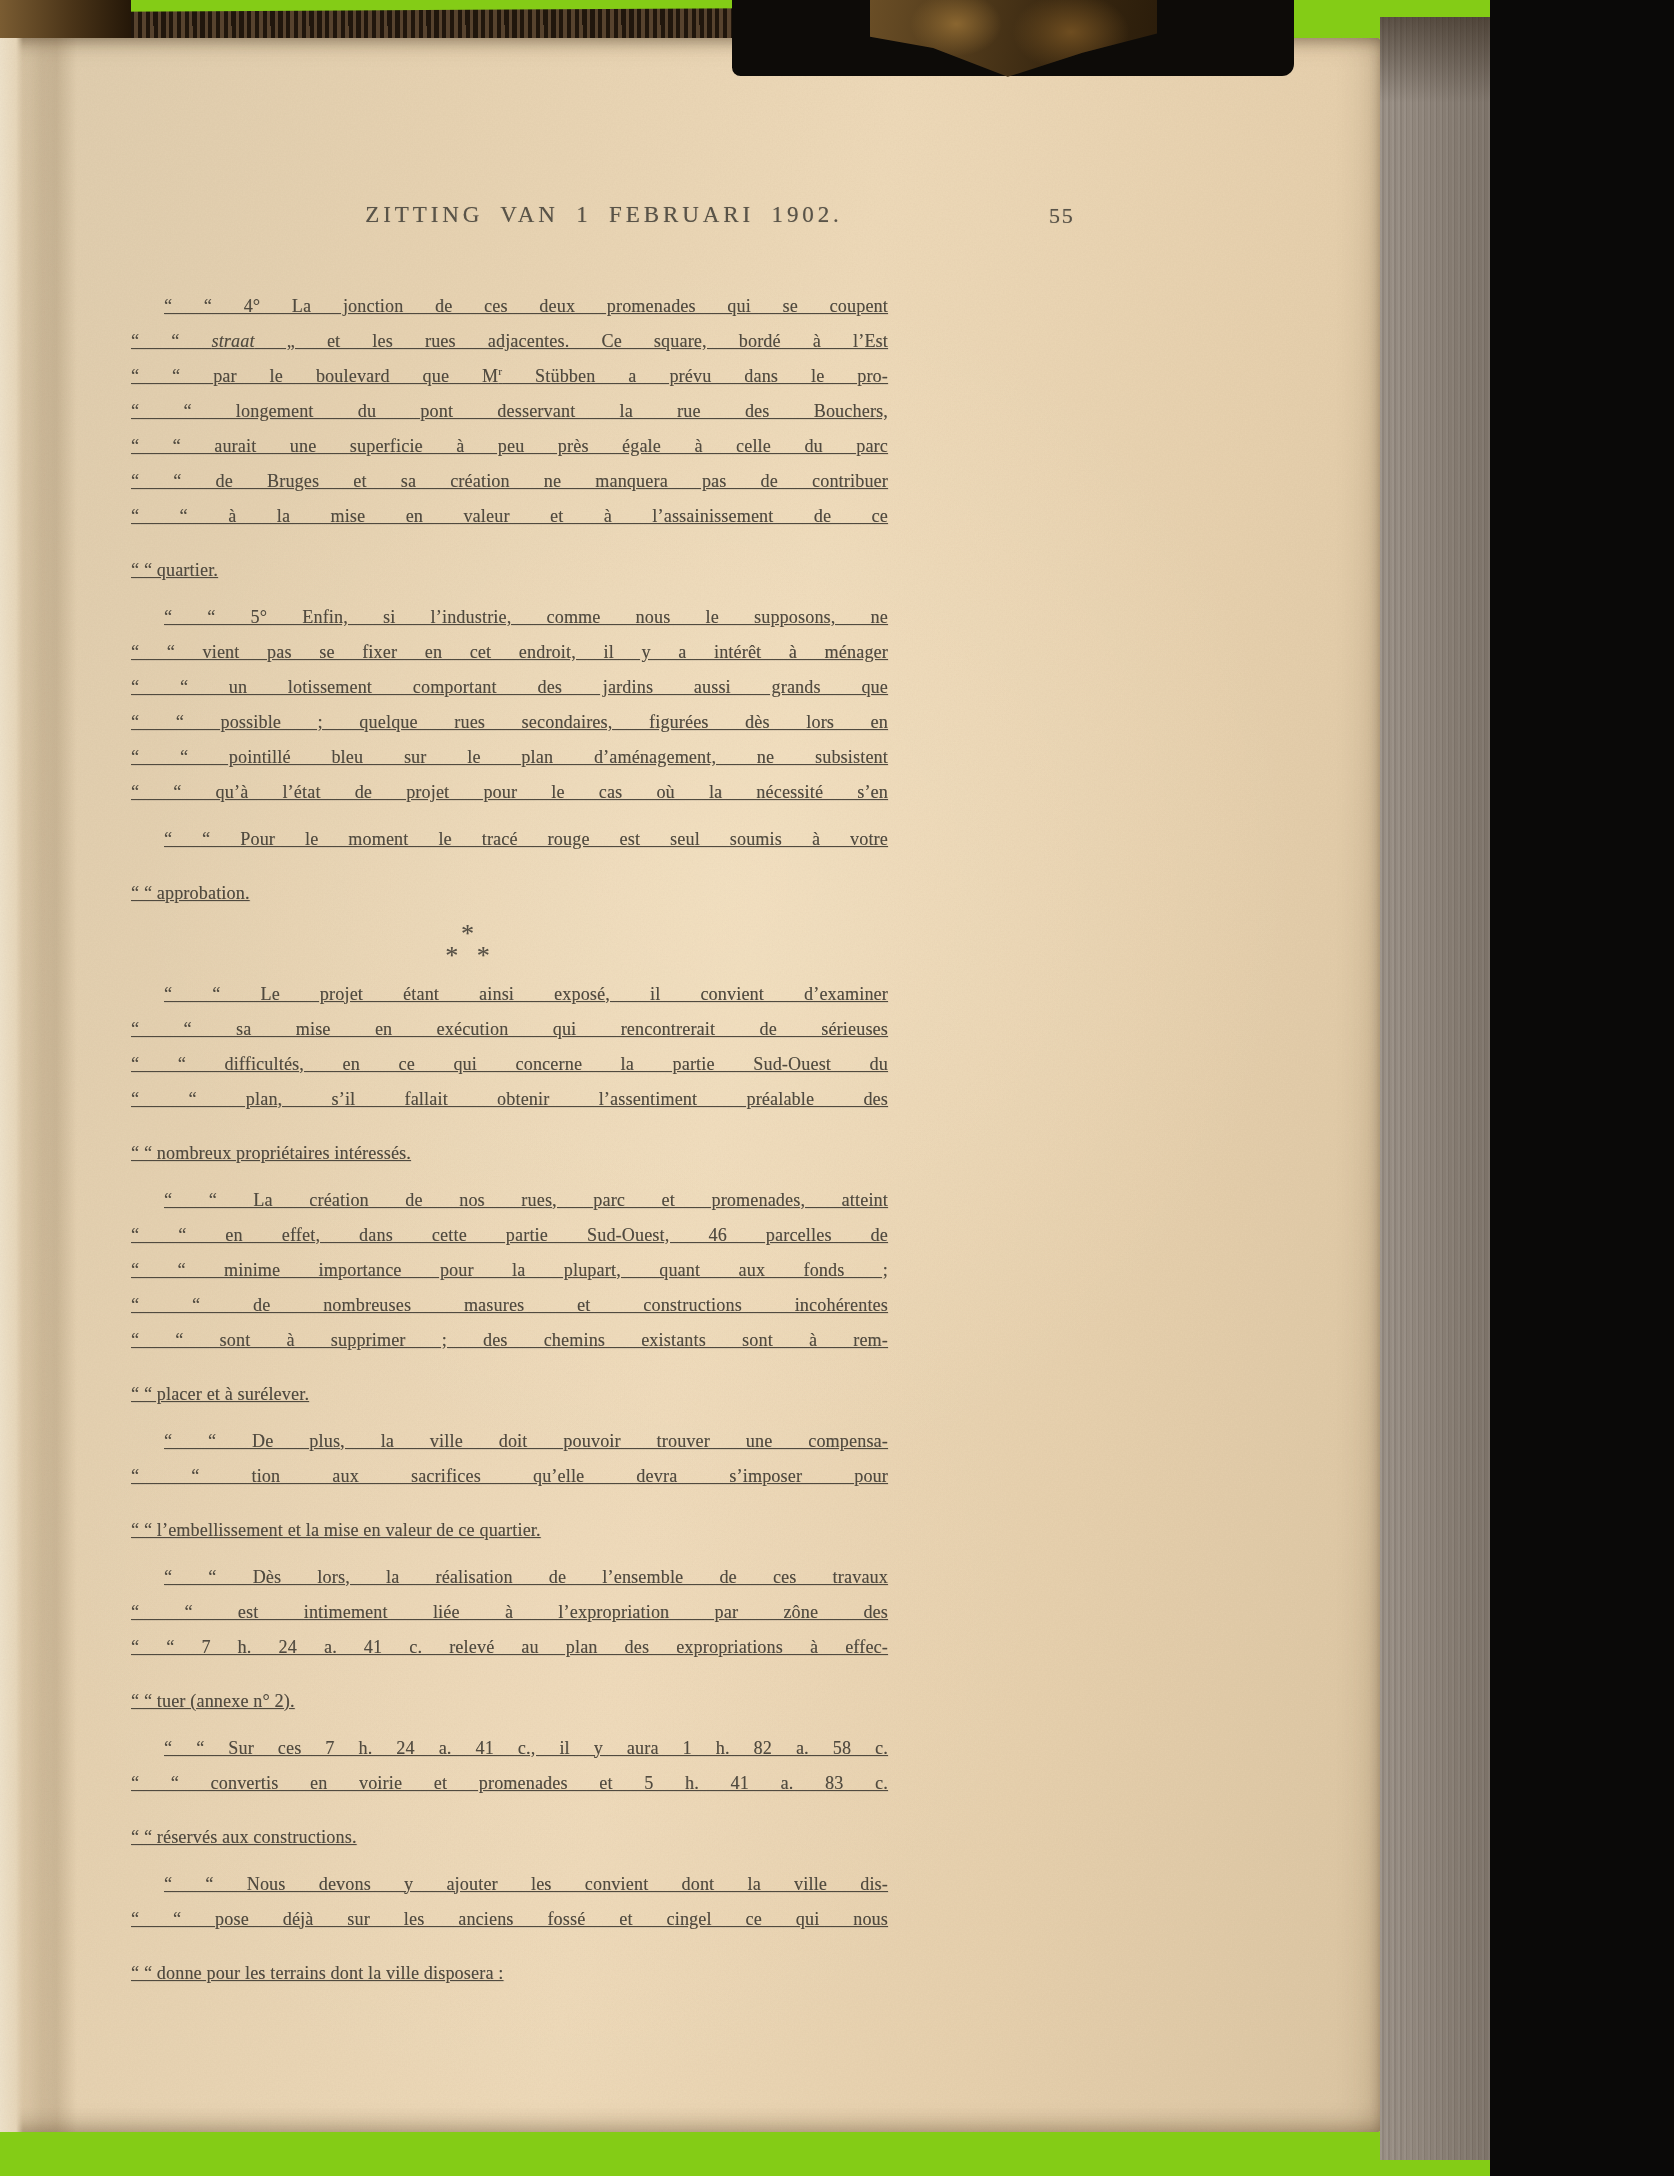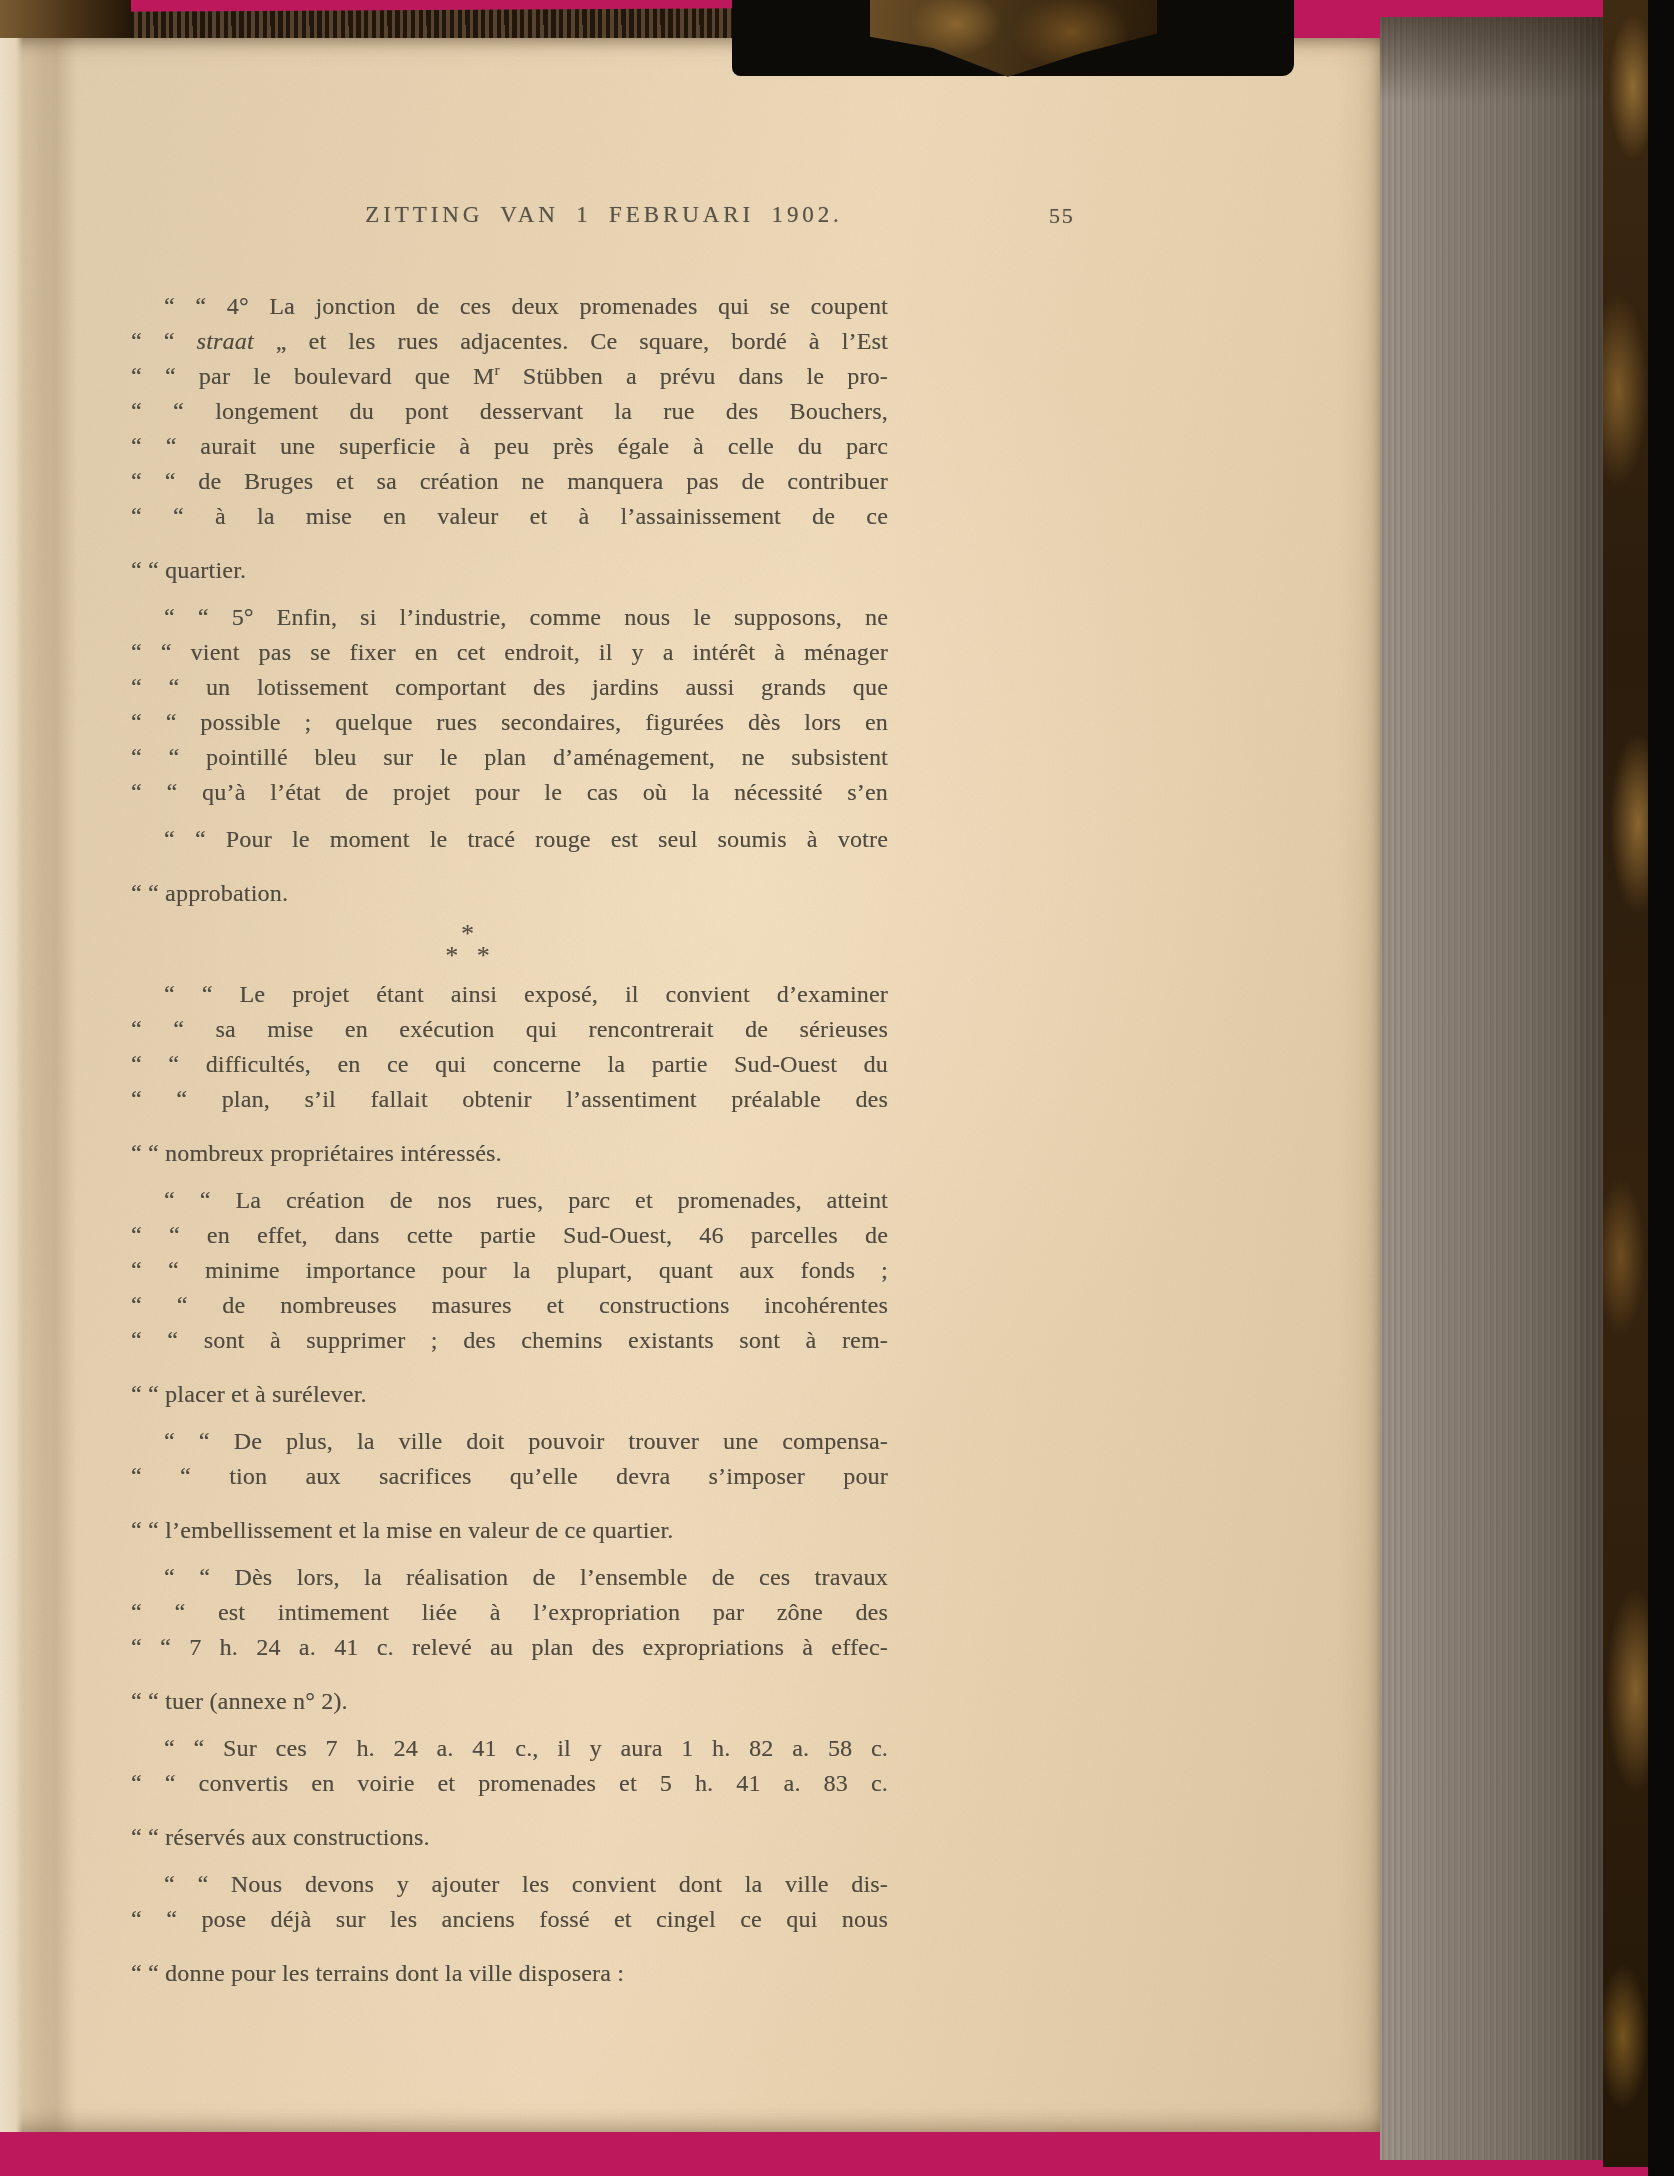--- a/index.html
+++ b/index.html
@@ -1,16 +1,16 @@
 <!DOCTYPE html>
 <html style="font-size:14px"><head>
 <meta charset="utf-8">
 <style>
   html,body{margin:0;padding:0;background:#0a0908;}
-  .scene{position:relative;width:1648px;height:2176px;background:#be185d;overflow:hidden;
+  .scene{position:relative;width:1490px;height:2176px;background:#84cc16;overflow:hidden;
          font-family:"Liberation Serif","DejaVu Serif",serif;}
 
   
   .page{position:absolute;left:0;top:38px;width:1380px;height:2094px;z-index:2;
         background:
           radial-gradient(60% 42% at 52% 40%, rgba(255,241,214,0.30), rgba(255,241,214,0) 70%),
           radial-gradient(50% 35% at 40% 75%, rgba(250,230,205,0.18), rgba(250,230,205,0) 70%),
           linear-gradient(100deg,#dfcdae 0%,#e7d3b2 26%,#eedab9 52%,#e7d1ae 76%,#dcc6a3 100%);
         box-shadow:
           inset 0 8.6px 14px -5.2px rgba(48,32,14,0.38),
@@ -29,22 +29,22 @@
   .rh-title{position:absolute;left:604px;transform:translateX(-50%);white-space:nowrap;
         font-size:23px;letter-spacing:3.9px;word-spacing:7.8px;
         text-shadow:0 0 0.7px rgba(90,84,73,0.55);}
   .folio{position:absolute;left:1049px;top:0.9px;font-size:22px;letter-spacing:1.7px;
         text-shadow:0 0 0.7px rgba(90,84,73,0.55);}
 
   
   .text-block{position:absolute;left:131px;top:251px;width:757px;color:#514b40;
         text-shadow:0.3px 0.3px 0.6px rgba(88,82,70,0.45);}
   .para{margin:0 0 12px 0;}
-  .line{font-size:24px;line-height:35px;letter-spacing:0.2px;
-        text-align:justify;text-align-last:justify;white-space:normal;}
+  .line{font-size:18px;line-height:35px;letter-spacing:0.2px;
+        text-align:justify;text-align-last:justify;white-space:normal;text-decoration:underline;}
   .line.first{padding-left:33px;}
   .line.last{text-align-last:left;margin-top:19px;}
   .it{font-style:italic;}
   .sup{font-size:0.62em;vertical-align:super;line-height:0;}
   .sep{text-align:center;margin:8.6px 0 10.4px 0;transform:translateX(-42px);color:#575147;}
   .sep-row{font-size:26px;line-height:21.6px;}
   .sep-row2{word-spacing:12px;}
 
   
   .head-ribs{position:absolute;left:111px;top:10.4px;width:642px;height:31px;z-index:1;

